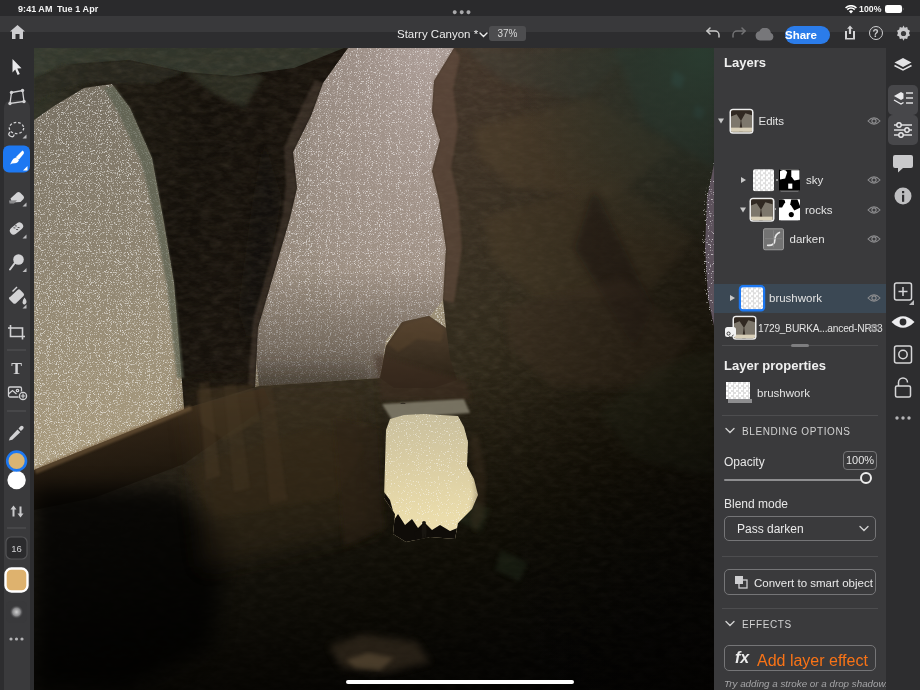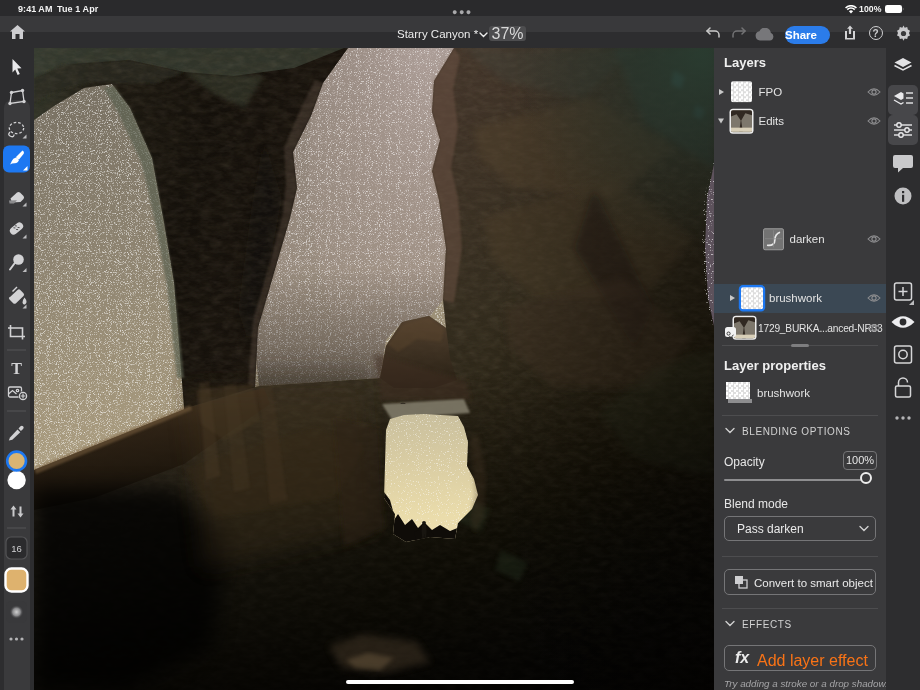--- a/index.html
+++ b/index.html
@@ -41,21 +41,21 @@
 </div>
 
 <div id="topbar">
  <svg class="abs" style="left:10px;top:9px" width="15" height="14" viewBox="0 0 15 14">
   <path d="M7.5 0 15 6.5 13 6.5 13 14 9.5 14 9.5 9 5.5 9 5.5 14 2 14 2 6.5 0 6.5Z" fill="#cdcdd0"></path>
  </svg>
  <span class="abs" style="left:397px;top:12px;font-size:11.5px;color:#ececec">Starry Canyon *</span>
  <svg class="abs" style="left:479px;top:16px" width="9" height="6" viewBox="0 0 9 6">
       <path d="M1 1 4.5 4.5 8 1" stroke="#ececec" stroke-width="1.4" fill="none" stroke-linecap="round"></path>
     </svg>
- <div class="abs" style="left:489px;top:10px;width:37px;height:15px;background:#4d4d4f;border-radius:3px;color:#d8d8d8;font-size:16px;text-align:center;line-height:15px">37%</div>
+ <div class="abs" style="left:489px;top:10px;width:37px;height:15px;background:#4d4d4f;border-radius:3px;color:#d8d8d8;font-size:10px;text-align:center;line-height:15px">37%</div>
  <svg class="abs" style="left:705px;top:11px" width="16" height="12" viewBox="0 0 16 12">
   <path d="M5 1 2 4 5 7" stroke="#c9c9c9" stroke-width="1.5" fill="none" stroke-linecap="round" stroke-linejoin="round"></path>
   <path d="M2 4 H10 a4 4 0 0 1 4 4 v2" stroke="#c9c9c9" stroke-width="1.5" fill="none" stroke-linecap="round"></path>
  </svg>
  <svg class="abs" style="left:731px;top:11px" width="16" height="12" viewBox="0 0 16 12">
   <path d="M11 1 14 4 11 7" stroke="#737375" stroke-width="1.5" fill="none" stroke-linecap="round" stroke-linejoin="round"></path>
   <path d="M14 4 H6 a4 4 0 0 0-4 4 v2" stroke="#737375" stroke-width="1.5" fill="none" stroke-linecap="round"></path>
  </svg>
  <svg class="abs" style="left:755px;top:12px" width="20" height="13" viewBox="0 0 20 13">
   <path d="M5 12.5 a4.7 4.7 0 0 1-.6-9.3 6 6 0 0 1 11.4 1.6 4 4 0 0 1-.9 7.7Z" fill="#77777a"></path>
@@ -332,37 +332,64 @@
         <radialGradient id="softdot">
           <stop offset="0" stop-color="#cfcfcf"></stop>
           <stop offset="0.55" stop-color="#89898b"></stop>
           <stop offset="1" stop-color="#39393b" stop-opacity="0"></stop>
         </radialGradient>
       </defs>
 </svg>
 </div>
 <div id="rightpanel">
 <div class="abs" style="left:10px;top:7.0px;font-size:13px;font-weight:700;color:#f0f0f0">Layers</div>
-<div class="row" style="top:29.0px;">
-      <span class="tri r" style="left:4.5px"></span>
-      <div class="thumb checker" style="left:16.5px"></div>
-      <span class="lname" style="left:44.5px">FPO</span>
-      <svg class="eye" width="14" height="10" viewBox="0 0 14 10">
-        <path d="M1 5 Q7 -1.5 13 5 Q7 11.5 1 5Z" fill="none" stroke="#8f8f91" stroke-width="1.1"></path>
-        <circle cx="7" cy="5" r="2.1" fill="none" stroke="#8f8f91" stroke-width="1.1"></circle>
-      </svg>
-    </div>
 <div class="row" style="top:58.5px;">
       <span class="tri d" style="left:3.5px"></span>
       <div class="thumb" style="left:16.5px;width:21.5px;overflow:hidden;background:#6e675c;box-shadow:0 0 0 1.5px #ededed"><svg width="100%" height="100%" viewBox="0 0 21 21">
           <rect width="21" height="21" fill="#7d776c"></rect>
           <path d="M0 0 H21 V5 L14 3 10 10 11.5 21 H8 L9.5 10 5.5 4 0 6Z" fill="#312922"></path>
           <rect y="17" width="21" height="4" fill="#d8cfb8"></rect>
         </svg></div>
       <span class="lname" style="left:44.5px">Edits</span>
+      <svg class="eye" width="14" height="10" viewBox="0 0 14 10">
+        <path d="M1 5 Q7 -1.5 13 5 Q7 11.5 1 5Z" fill="none" stroke="#8f8f91" stroke-width="1.1"></path>
+        <circle cx="7" cy="5" r="2.1" fill="none" stroke="#8f8f91" stroke-width="1.1"></circle>
+      </svg>
+    </div>
+<div class="row" style="top:117.5px;">
+      <span class="tri r" style="left:27px"></span>
+      <div class="thumb checker" style="left:38.5px"></div>
+      <span class="abs" style="left:61.5px;top:13px;width:2px;height:2px;background:#999"></span>
+      <div class="thumb" style="left:64.5px"><svg width="100%" height="100%" viewBox="0 0 21 21">
+          <rect width="21" height="21" fill="#000"></rect>
+          <path d="M1 2 q5-3 7 1 l-2 6 -5 1Z" fill="#fff"></path>
+          <path d="M12 1 h8 v9 l-5 1 -3-4Z" fill="#fff"></path>
+          <rect x="9" y="14" width="4" height="5" fill="#fff"></rect>
+        </svg></div>
+      <span class="lname" style="left:92px">sky</span>
+      <svg class="eye" width="14" height="10" viewBox="0 0 14 10">
+        <path d="M1 5 Q7 -1.5 13 5 Q7 11.5 1 5Z" fill="none" stroke="#8f8f91" stroke-width="1.1"></path>
+        <circle cx="7" cy="5" r="2.1" fill="none" stroke="#8f8f91" stroke-width="1.1"></circle>
+      </svg>
+    </div>
+<div class="row" style="top:147.0px;">
+      <span class="tri d" style="left:25.5px"></span>
+      <div class="thumb" style="left:37px;width:21.5px;overflow:hidden;background:#6e675c;box-shadow:0 0 0 1.5px #ededed"><svg width="100%" height="100%" viewBox="0 0 21 21">
+          <rect width="21" height="21" fill="#7d776c"></rect>
+          <path d="M0 0 H21 V5 L14 3 10 10 11.5 21 H8 L9.5 10 5.5 4 0 6Z" fill="#312922"></path>
+          <rect y="17" width="21" height="4" fill="#d8cfb8"></rect>
+        </svg></div>
+      <span class="abs" style="left:60px;top:13px;width:2px;height:2px;background:#999"></span>
+      <div class="thumb" style="left:64.5px"><svg width="100%" height="100%" viewBox="0 0 21 21">
+          <rect width="21" height="21" fill="#fff"></rect>
+          <path d="M0 0 q6-1 6 3 l-3 5 -3 0Z" fill="#000"></path>
+          <path d="M12 0 h6 l3 8 -6 3 -4-6Z" fill="#000"></path>
+          <circle cx="12" cy="15" r="2.5" fill="#000"></circle>
+        </svg></div>
+      <span class="lname" style="left:91px">rocks</span>
       <svg class="eye" width="14" height="10" viewBox="0 0 14 10">
         <path d="M1 5 Q7 -1.5 13 5 Q7 11.5 1 5Z" fill="none" stroke="#8f8f91" stroke-width="1.1"></path>
         <circle cx="7" cy="5" r="2.1" fill="none" stroke="#8f8f91" stroke-width="1.1"></circle>
       </svg>
     </div>
 <div class="row" style="top:176.5px;">
       <div class="thumb" style="left:48.5px;background:#737373;border:1px solid #9a9a9a"><svg width="19" height="19" viewBox="0 0 19 19">
           <path d="M3 16 q8 1 8-6 q0-5 5-7" fill="none" stroke="#e8e8e8" stroke-width="1.6"></path>
           <path d="M9.5 1 v17 M1 9.5 h17" stroke="#8a8a8a" stroke-width="0.7"></path>
         </svg></div>

